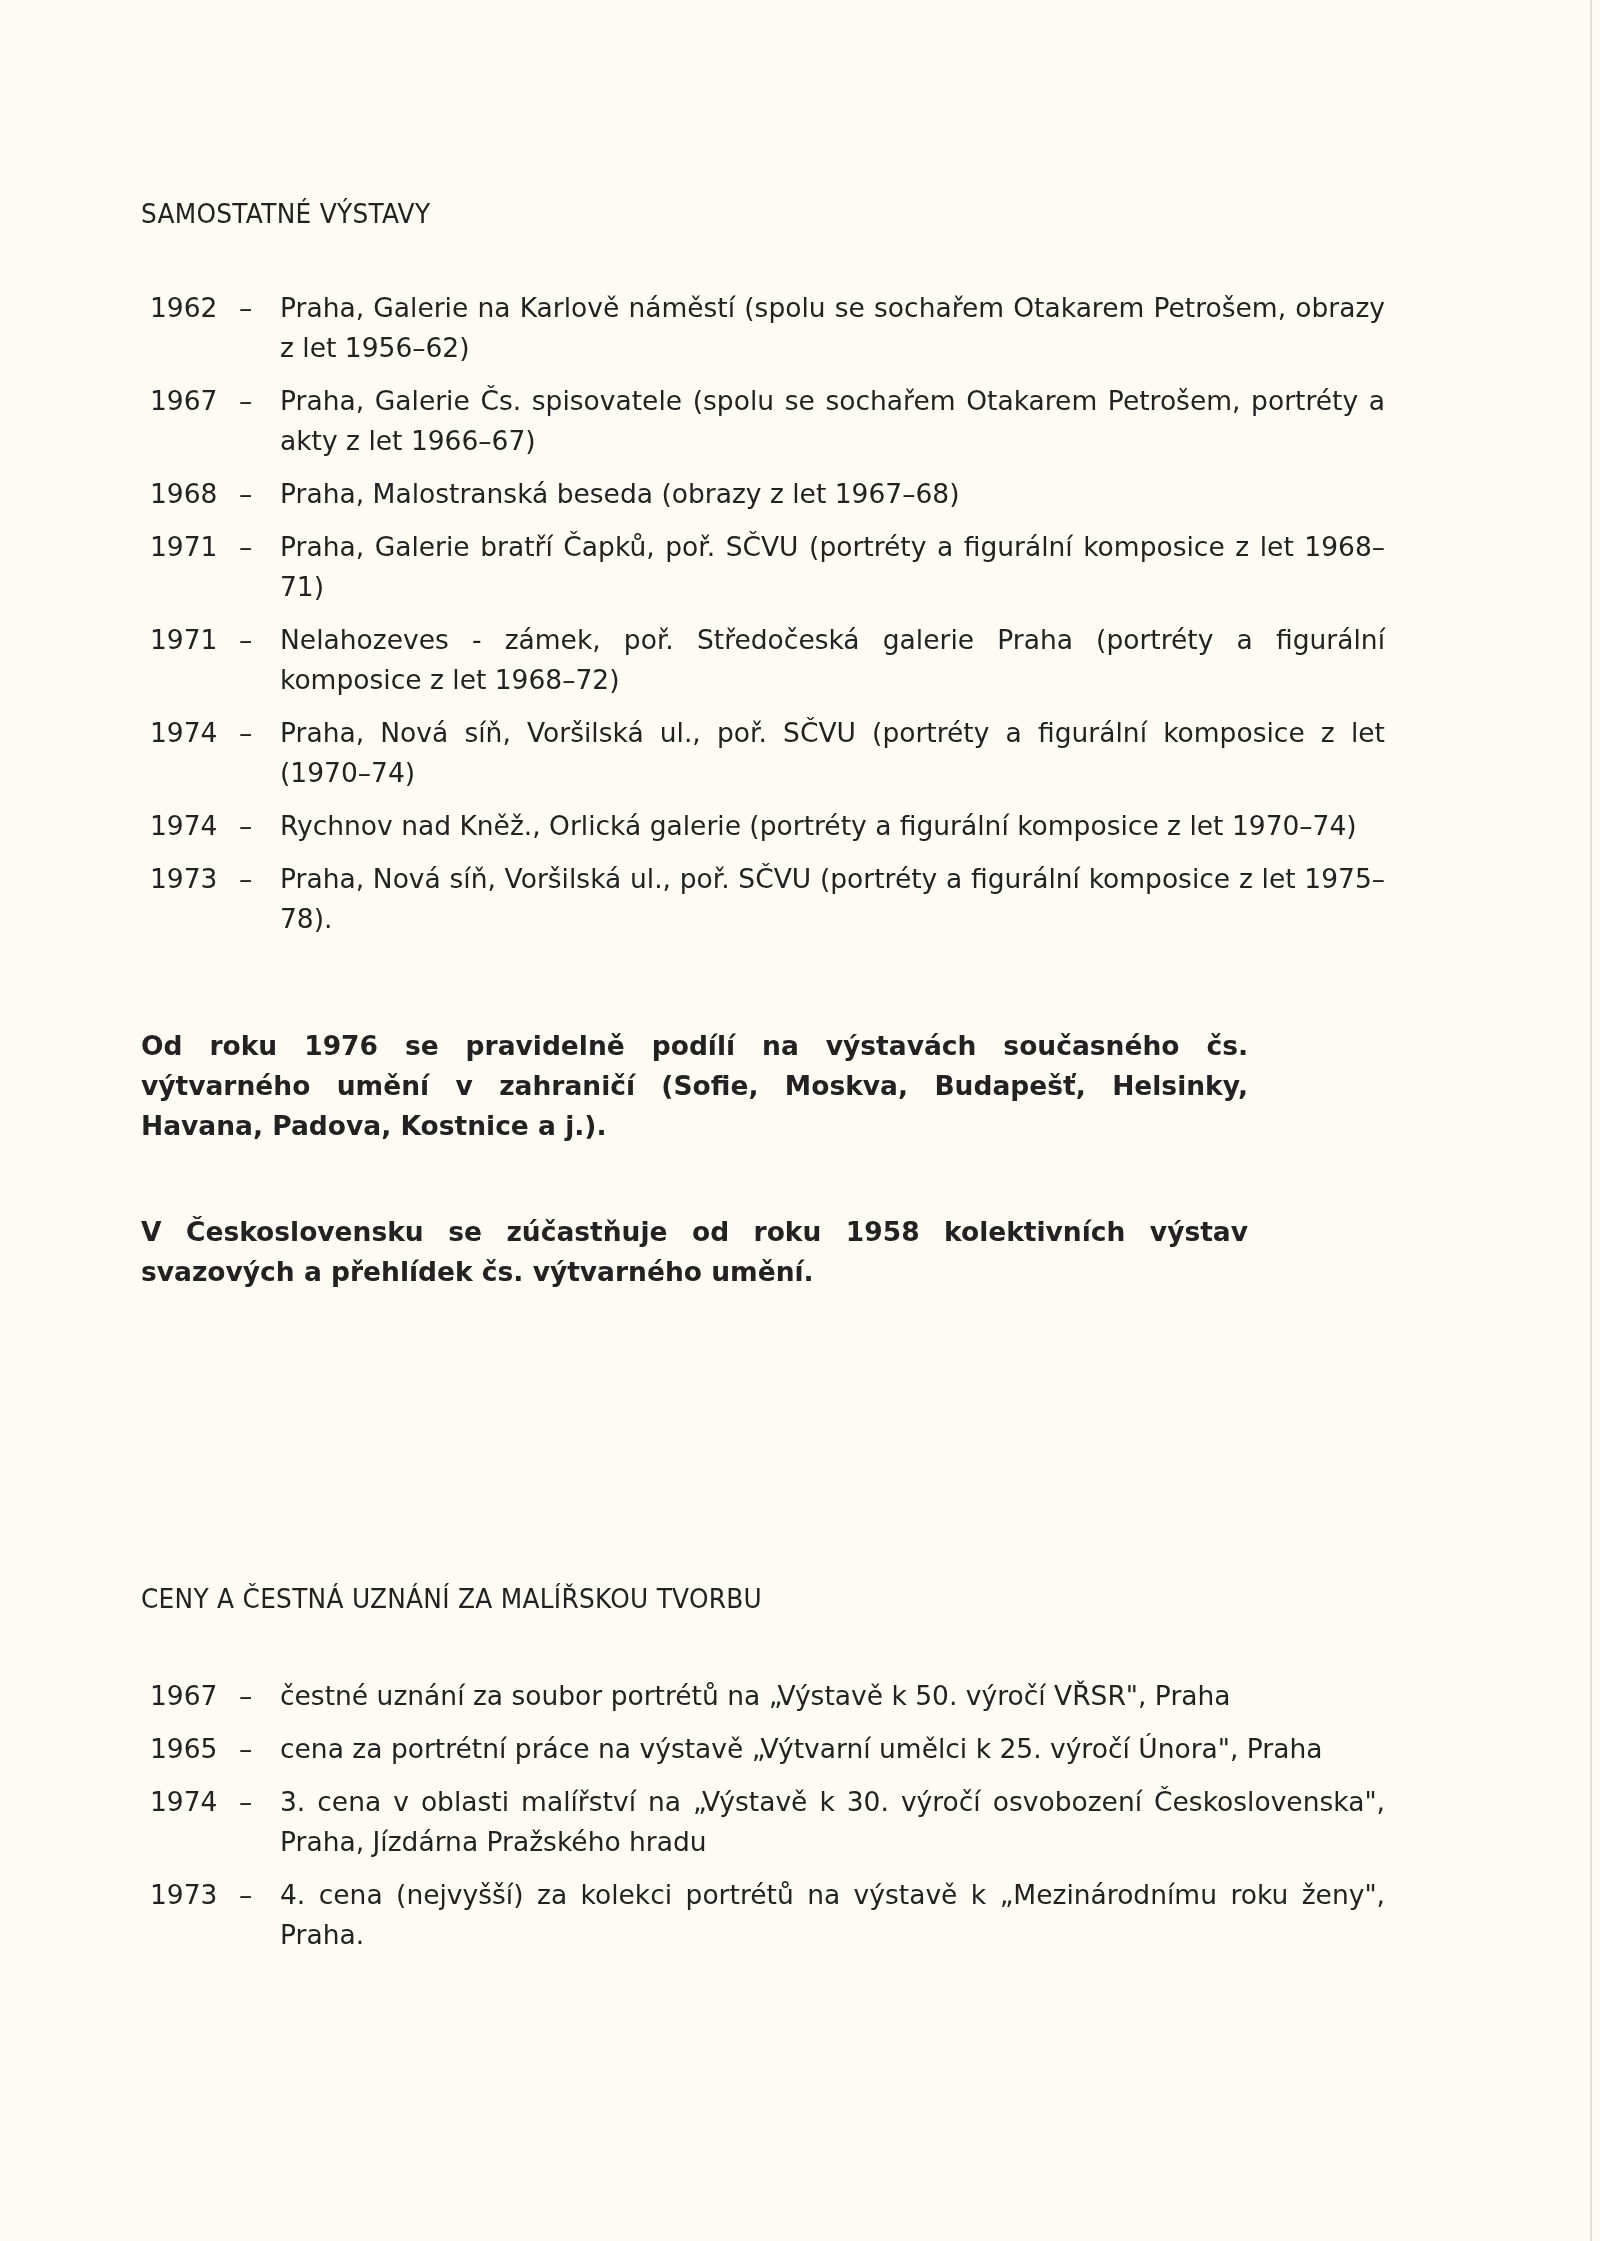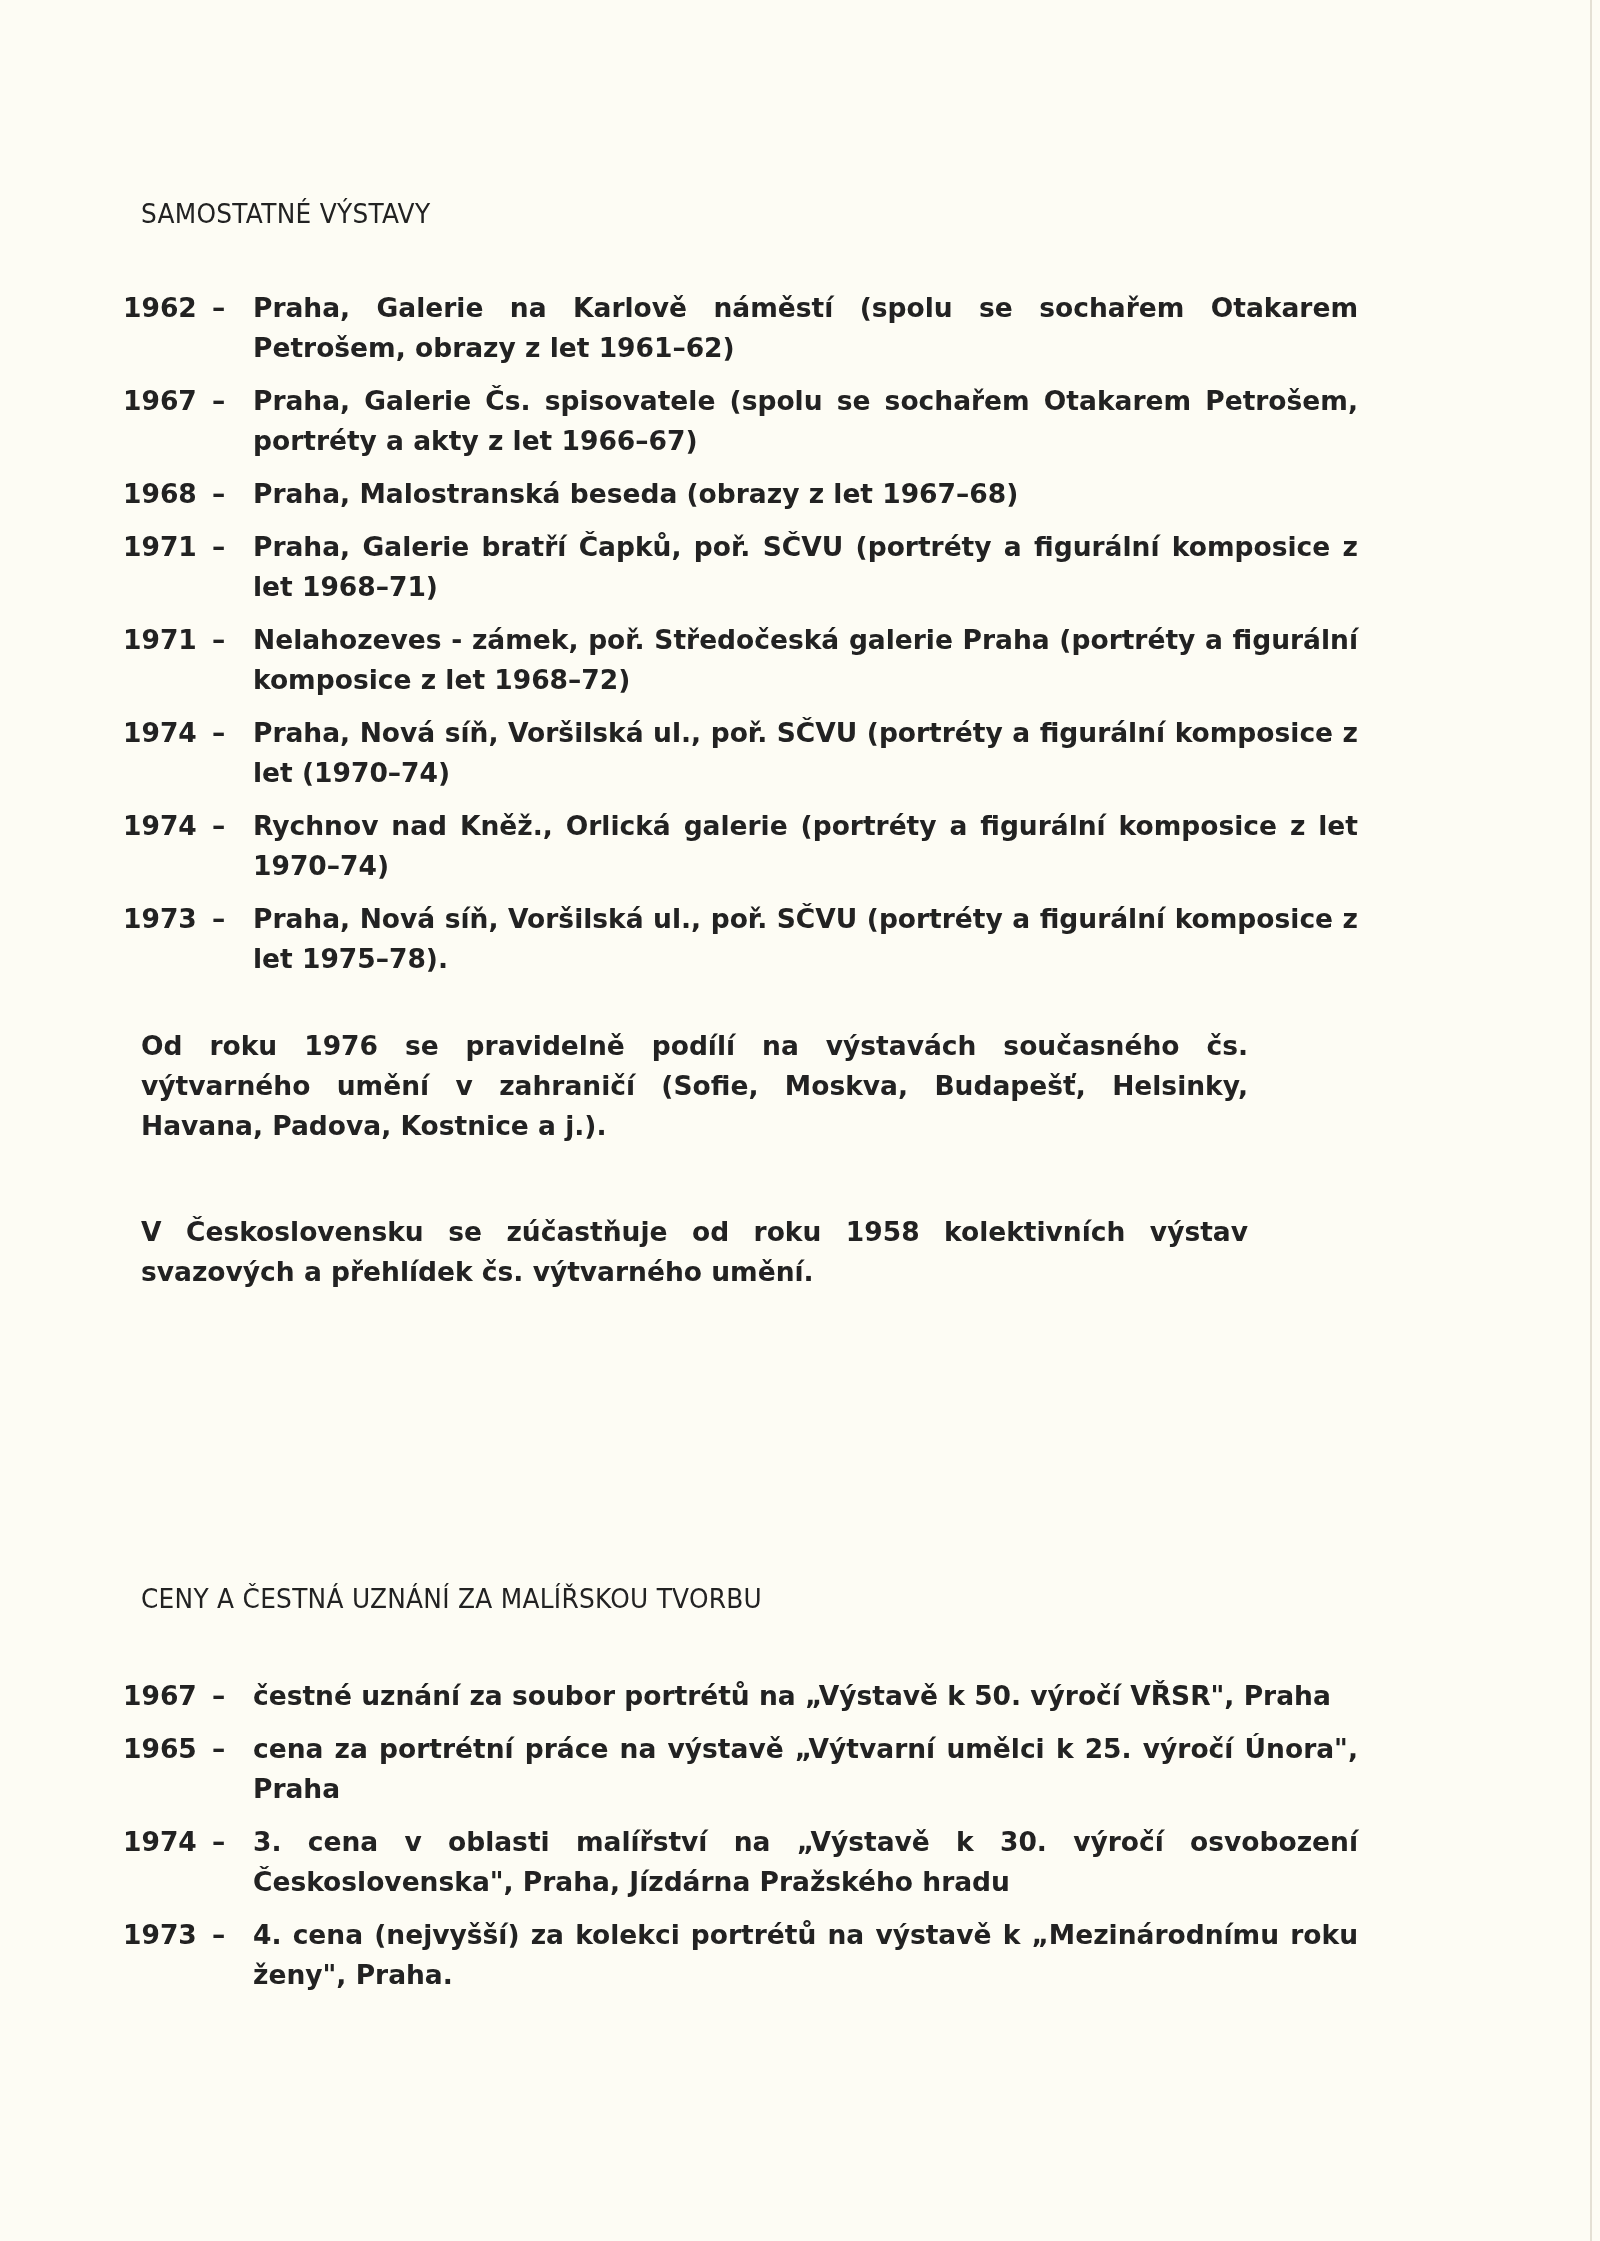--- a/index.html
+++ b/index.html
@@ -29,23 +29,22 @@
       font-size: 27px;
       font-weight: normal;
       letter-spacing: 0.3px;
       margin: 0;
       color: #222;
       transform: scaleX(0.92);
       transform-origin: left center;
     }
     .list {
       position: absolute;
-      left: 123px;
+      left: 150px;
       width: 1150px;
-      font-weight: bold;
     }
     .entry {
       position: relative;
       display: block;
       margin-bottom: 13px;
     }
     .year {
       position: absolute;
       left: 0;
       top: 0;
@@ -87,21 +86,21 @@
 <body>
 
 <div class="page-edge"></div>
 
 <h2 class="heading" style="top:198px;">SAMOSTATNÉ VÝSTAVY</h2>
 
 <div class="list" style="top:288px;">
   <div class="entry">
     <span class="year">1962</span>
     <span class="dash">–</span>
-    <div class="text">Praha, Galerie na Karlově náměstí (spolu se sochařem Otakarem Petrošem, obrazy z let 1961–62)</div>
+    <div class="text">Praha, Galerie na Karlově náměstí (spolu se sochařem Otakarem Petrošem, obrazy z let 1956–62)</div>
   </div>
   <div class="entry">
     <span class="year">1967</span>
     <span class="dash">–</span>
     <div class="text">Praha, Galerie Čs. spisovatele (spolu se sochařem Otakarem Petrošem, portréty a akty z let 1966–67)</div>
   </div>
   <div class="entry">
     <span class="year">1968</span>
     <span class="dash">–</span>
     <div class="text">Praha, Malostranská beseda (obrazy z let 1967–68)</div>

